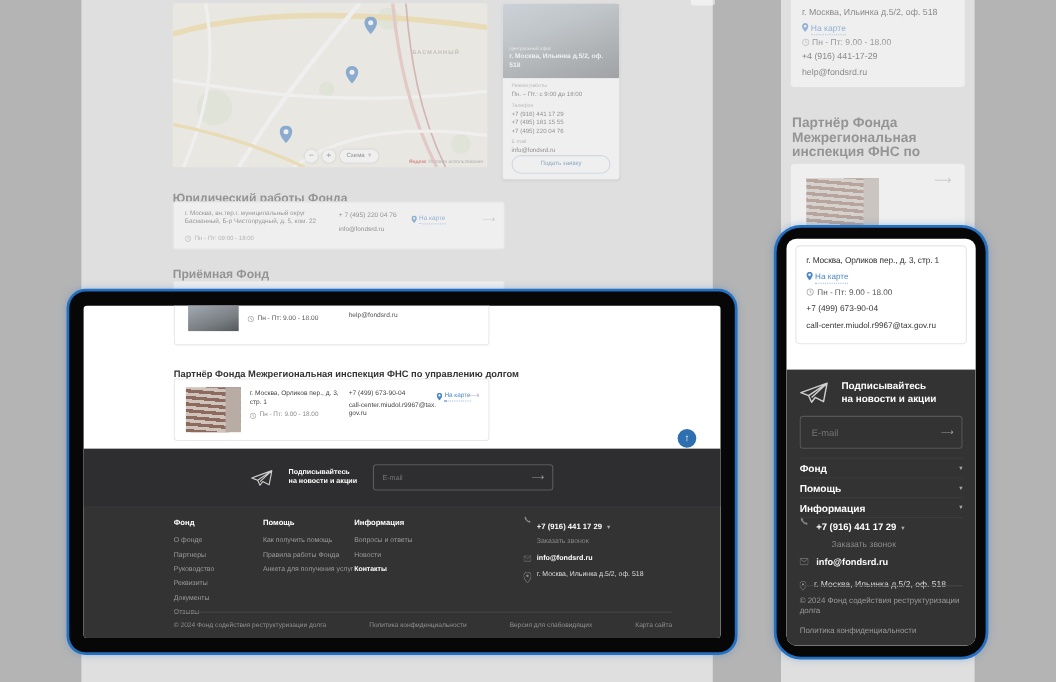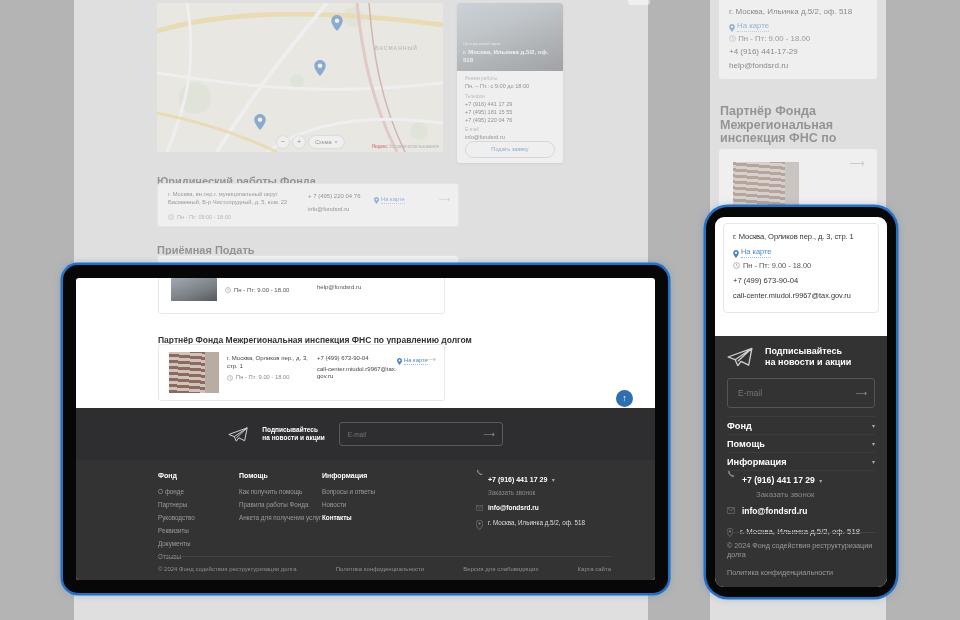--- a/index.html
+++ b/index.html
@@ -33,21 +33,21 @@
   .oc-btn{position:absolute;left:8px;right:8px;top:138px;height:15px;border:1px solid #c7d3e2;border-radius:9px;
           font-size:5.6px;color:#3f78b5;text-align:center;line-height:15px;background:#fff}
   
   .d-title{position:absolute;left:83px;font-size:11px;color:#4a4a4a}
   .legal-card{position:absolute;left:83px;top:183px;width:300px;height:42px;background:#fff;
               border:1px solid #e9e9e9;border-radius:3px}
   .legal-card .addr{position:absolute;left:10px;top:7px;width:132px;font-size:5.8px;color:#555;line-height:7.5px}
   .legal-card .hrs{position:absolute;left:10px;top:30px;font-size:5.5px;color:#8a8a8a;display:flex;gap:3px;align-items:center}
   .legal-card .ph{position:absolute;left:150px;top:9px;font-size:6px;color:#444}
   .legal-card .em{position:absolute;left:150px;top:22px;font-size:5.8px;color:#444}
-  .maplink{display:inline-flex;gap:2px;align-items:flex-end;font-size:5.8px;color:#4a86c8}
+  .maplink{display:inline-flex;gap:2px;align-items:flex-start;font-size:5.8px;color:#4a86c8}
   .maplink .txt{border-bottom:1px dotted #9cbce0;padding-bottom:1px}
   .legal-card .maplink{position:absolute;left:216px;top:12px}
   .legal-card .arr{position:absolute;right:8px;top:11px;color:#b9b9b9;font-size:8px}
   .sliver{position:absolute;left:83px;top:255px;width:300px;height:14px;background:#fff;
           border:1px solid #e9e9e9;border-bottom:none;border-radius:3px 3px 0 0}
   .partial-top{position:absolute;left:554px;top:0;width:22px;height:5px;background:#fff;border-radius:0 0 3px 3px}
   
   .m-card{position:absolute;left:8px;top:-30px;width:158px;height:108px;background:#fff;
           border:1px solid #e2e2e2;border-radius:4px}
   .m-card .row{position:absolute;left:10px;white-space:nowrap}
@@ -213,21 +213,21 @@
       <a class="maplink">
         <svg class="ic" width="5" height="7" viewBox="0 0 10 14">
           <path d="M5 0C2.2 0 0 2.2 0 5c0 3.7 5 9 5 9s5-5.3 5-9C10 2.2 7.8 0 5 0z" fill="#4a86c8"></path>
             <circle cx="5" cy="5" r="2" fill="#fff"></circle>
         </svg>
         <span class="txt">На карте</span>
       </a>
       <span class="arr">⟶</span>
     </div>
 
-    <h2 class="d-title" style="top:235px">Приёмная Подать</h2>
+    <h2 class="d-title" style="top:235px">Приёмная Фонд</h2>
     <div class="sliver"></div>
     <div class="partial-top"></div>
   </div>
 </section>
 
 <section class="mobile-page">
   <div class="fade">
     <div class="m-card">
       <div class="row" style="top:36px;font-size:8px;color:#333">г. Москва, Ильинка д.5/2, оф. 518</div>
       <a class="maplink row" style="top:50px;font-size:7.8px">

